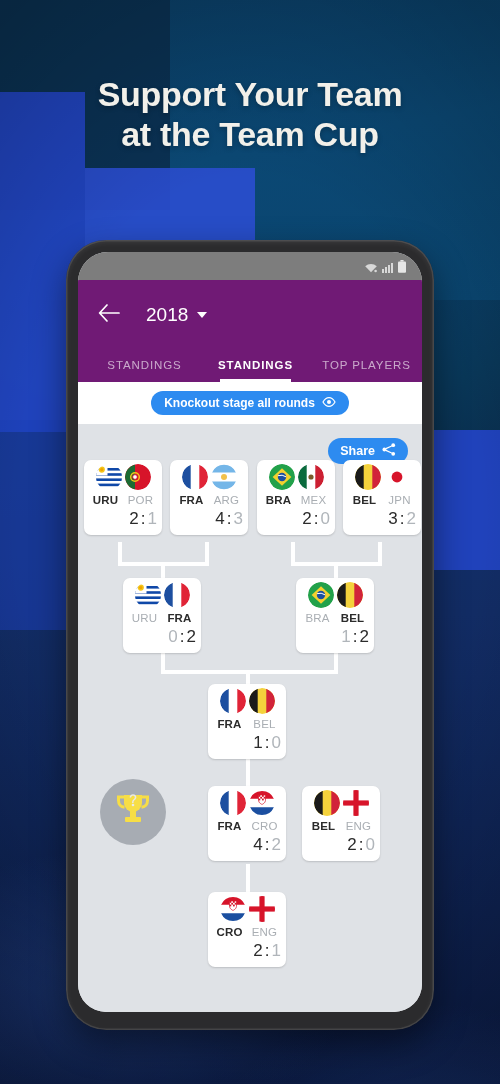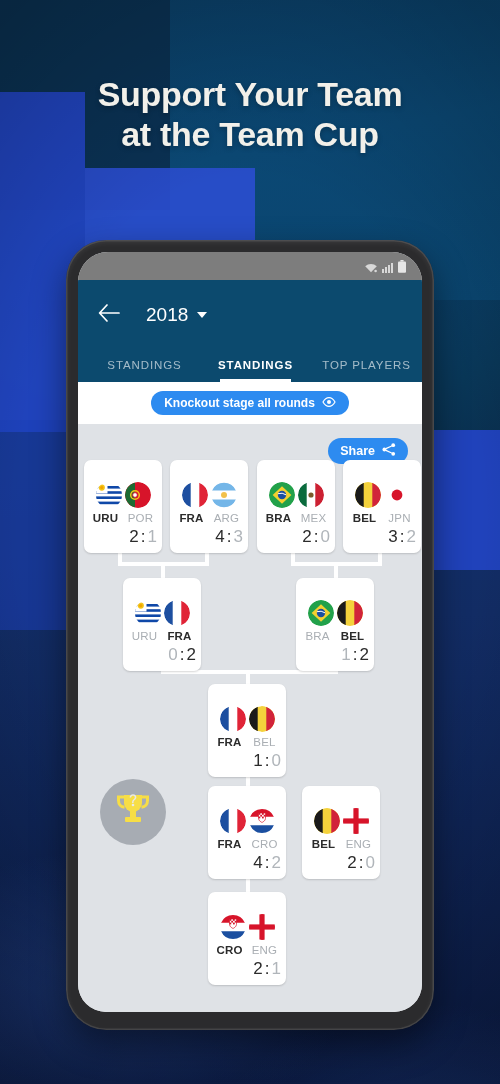--- a/index.html
+++ b/index.html
@@ -98,21 +98,21 @@
   .statusbar {
     height:28px; background:#7d7d7d;
     display:flex; align-items:center; justify-content:flex-end;
     padding:0 16px 0 0; gap:4px;
   }
   .sb-icons { display:flex; align-items:flex-end; gap:4px; }
   .ico-wifi svg, .ico-sig svg, .ico-bat svg { display:block; }
 
   
   .appbar {
-    background:#0c4a6e;
+    background:#701a75;
     padding:12px 0 0 0;
   }
   .appbar-top { display:flex; align-items:center; padding:0 18px; height:46px; }
   .back-btn { width:26px; height:26px; display:flex; align-items:center; justify-content:center; cursor:pointer; }
   .season {
     color:#fff; font-size:19px; font-weight:normal; margin-left:24px;
     display:flex; align-items:center; gap:9px; cursor:pointer;
   }
   .caret { width:0;height:0;border-left:5px solid transparent;border-right:5px solid transparent;border-top:6px solid #fff; }
 
@@ -147,21 +147,21 @@
     background:#2d8bf0; color:#fff; border-radius:14px;
     padding:5px 12px; font-size:12.5px; font-weight:bold;
     display:flex; align-items:center; gap:7px; cursor:pointer;
   }
 
   
   .card {
     position:absolute; width:78px;
     background:#fff; border-radius:7px;
     box-shadow:0 1px 2px rgba(0,0,0,.16);
-    padding:22px 4px 6px 4px;
+    padding:4px 4px 6px 4px;
     text-align:center;
   }
   .flags { display:flex; justify-content:center; gap:3px; }
   .flag { width:26px; height:26px; border-radius:50%; overflow:hidden; display:block; }
   .codes { display:flex; justify-content:center; gap:3px; margin-top:4px; }
   .code {
     width:32px; font-size:11.5px; letter-spacing:.2px; font-weight:bold; color:#2b2b2b;
   }
   .code.lose { color:#a9aeb3; font-weight:normal; }
   .score {

